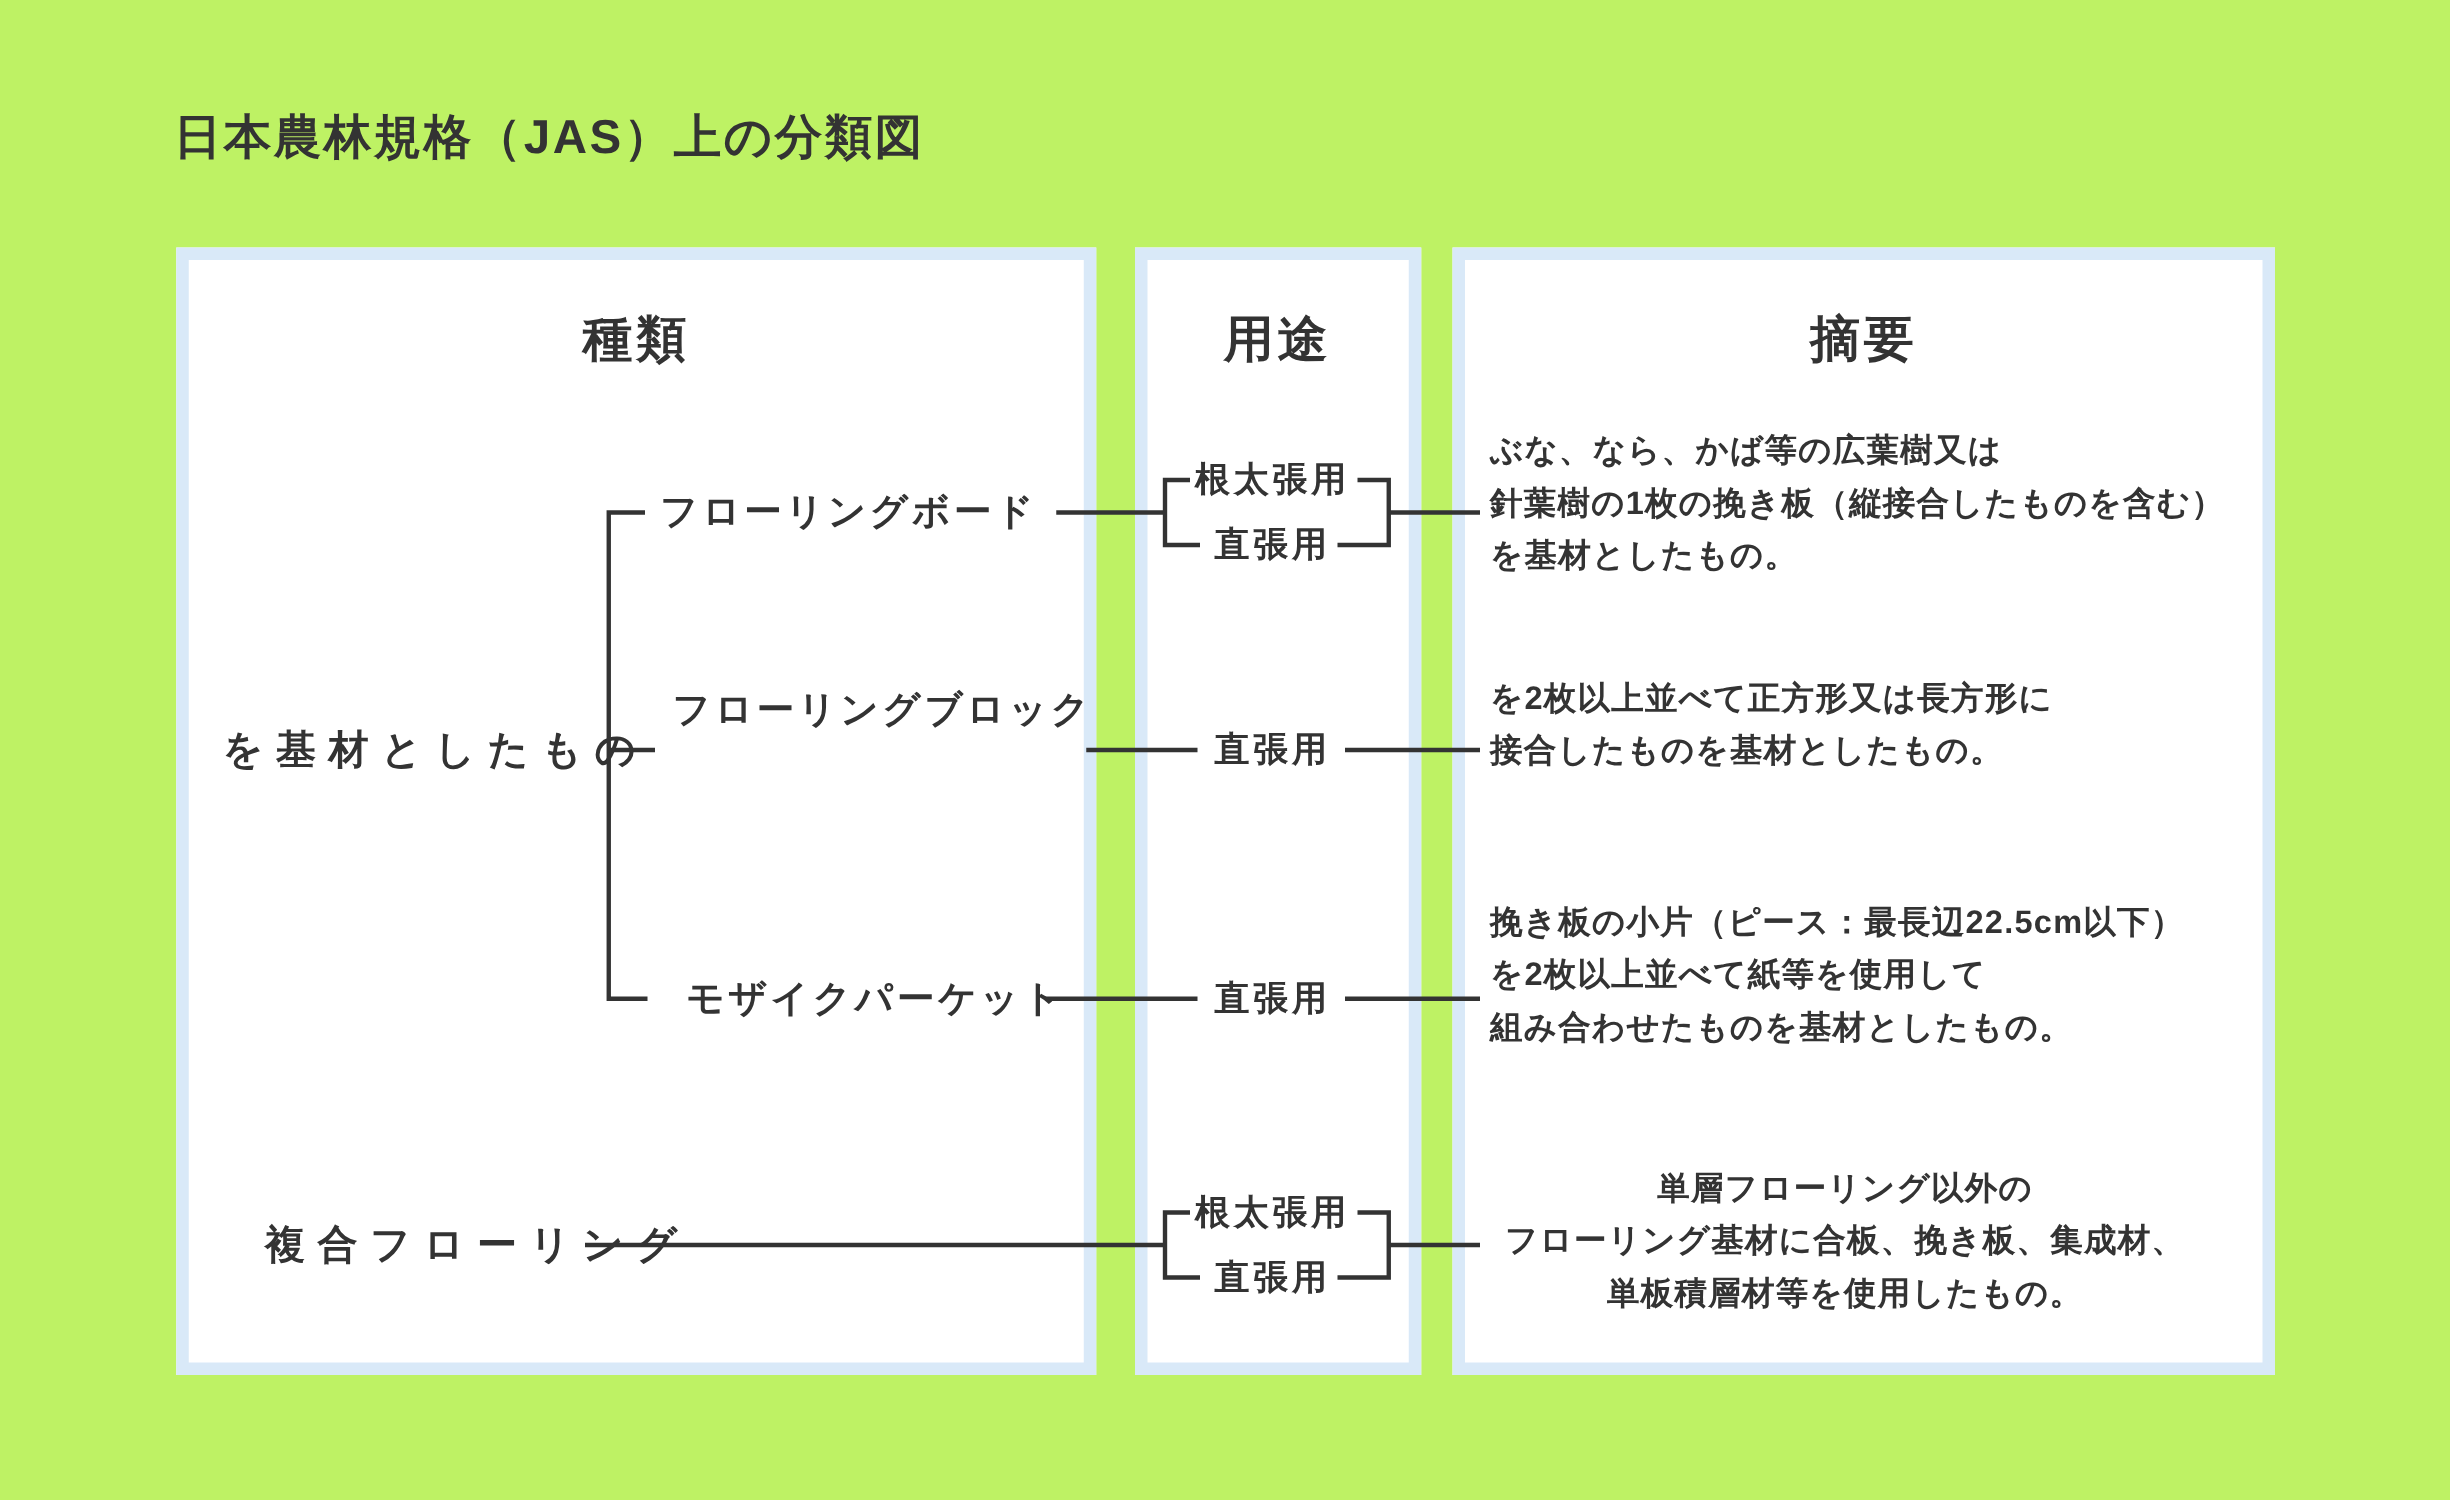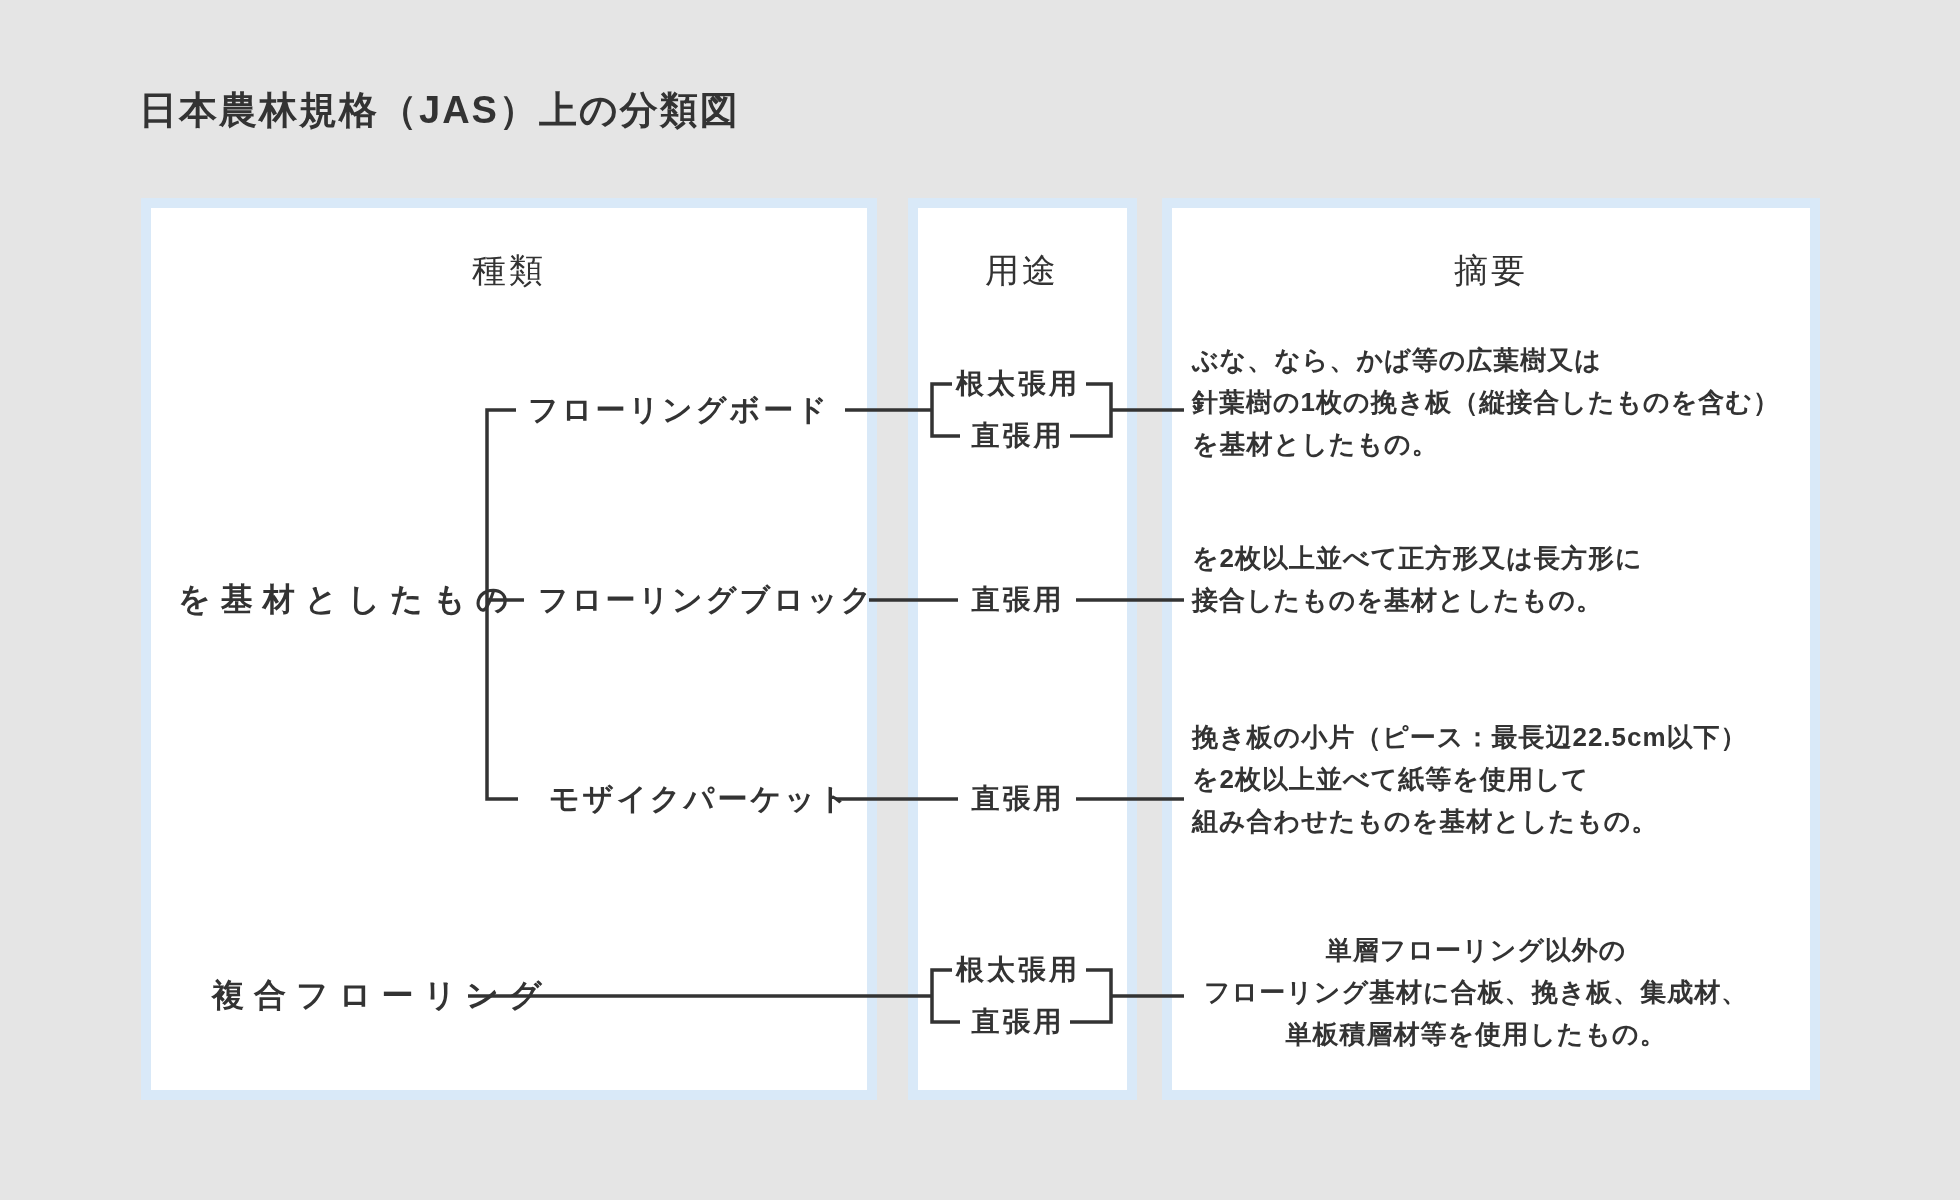--- a/index.html
+++ b/index.html
@@ -1,36 +1,36 @@
 <!DOCTYPE html>
 <html><head>
 <meta charset="utf-8">
 <style>
   html,body{margin:0;padding:0;background:#ffffff;}
   .canvas{
     position:relative;
     width:1960px;height:1200px;
-    background:#e5e5e5;
+    background:#bef264;
     font-family:"Liberation Sans","DejaVu Sans",sans-serif;
     color:#333333;
     overflow:hidden;
   }
   .abs{position:absolute;white-space:nowrap;}
   .title{
     font-size:38px;font-weight:700;letter-spacing:2px;
     transform:translateY(-50%);
   }
   .panel{
     position:absolute;
     box-sizing:border-box;
     border:10px solid #d9e9f8;
     background:#ffffff;
   }
   .col-header{
-    font-size:34px;font-weight:400;letter-spacing:3px;
+    font-size:40px;font-weight:700;letter-spacing:3px;
     transform:translate(-50%,-50%);
   }
   .group-label{
     font-size:32px;font-weight:700;letter-spacing:10px;
     transform:translateY(-50%);
   }
   .child-label{
     font-size:30px;font-weight:700;letter-spacing:3px;
     transform:translateY(-50%);
   }
@@ -85,21 +85,21 @@
   </svg>
 
   <div class="abs col-header" style="left:509px;top:271px;">種類</div>
   <div class="abs col-header" style="left:1022px;top:271px;">用途</div>
   <div class="abs col-header" style="left:1491px;top:271px;">摘要</div>
 
   <div class="abs group-label" style="left:178px;top:600px;">を基材としたもの</div>
   <div class="abs group-label" style="left:178px;top:996px;margin-left:34px;">複合フローリング</div>
 
   <div class="abs child-label" style="left:528px;top:410px;">フローリングボード</div>
-  <div class="abs child-label" style="left:538px;top:600px;text-align:right;">フローリングブロック</div>
+  <div class="abs child-label" style="left:538px;top:568px;text-align:right;">フローリングブロック</div>
   <div class="abs child-label" style="left:530px;top:799px;margin-left:19px;">モザイクパーケット</div>
 
   <div class="abs usage-label" style="left:1018px;top:384px;">根太張用</div>
   <div class="abs usage-label" style="left:1018px;top:436px;">直張用</div>
   <div class="abs usage-label" style="left:1018px;top:600px;">直張用</div>
   <div class="abs usage-label" style="left:1018px;top:799px;">直張用</div>
   <div class="abs usage-label" style="left:1018px;top:970px;">根太張用</div>
   <div class="abs usage-label" style="left:1018px;top:1022px;">直張用</div>
 
   <div class="abs summary" style="left:1192px;top:339px;">

